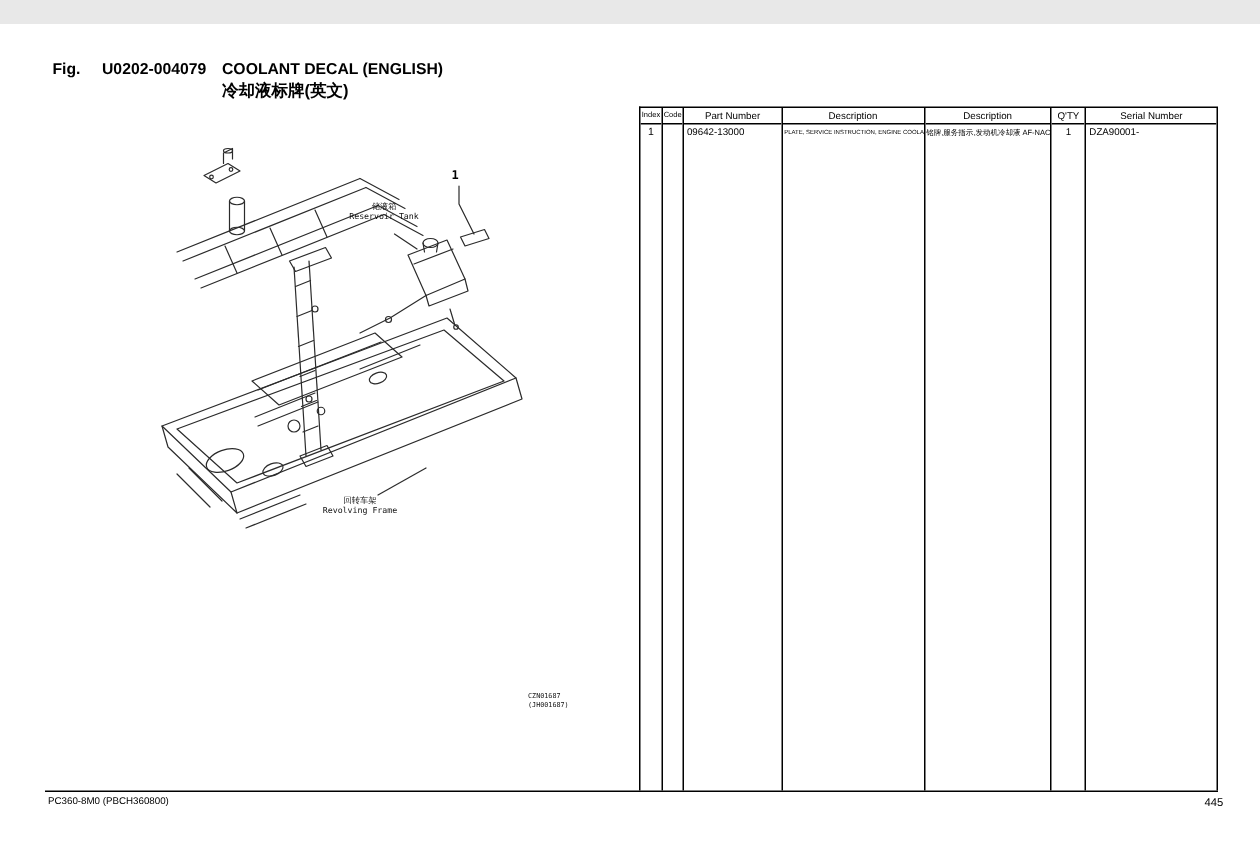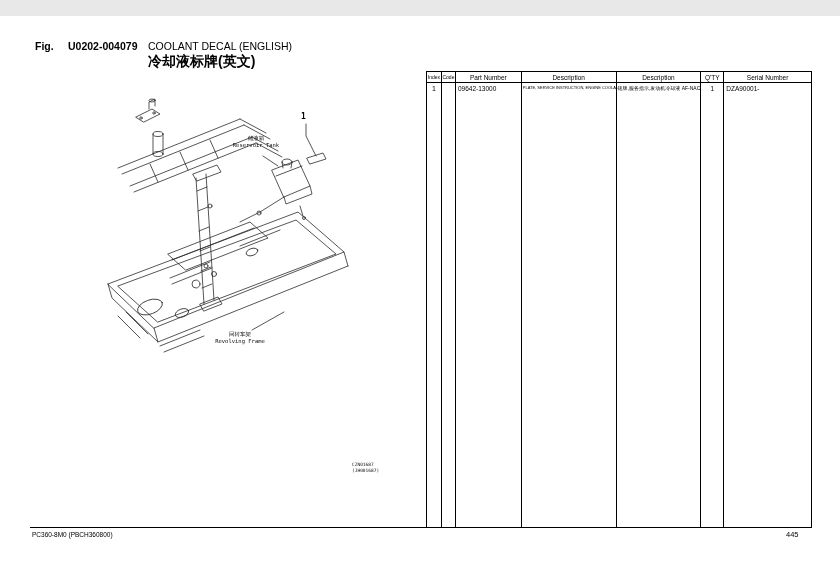--- a/index.html
+++ b/index.html
@@ -4,22 +4,22 @@
 <style>
   html,body { margin:0; padding:0; background:#e8e8e8; }
   .page {
     position:relative; width:840px; height:564px; background:#ffffff;
     font-family:"Liberation Sans", sans-serif; color:#000; overflow:hidden;
     margin:16px auto;
   }
   
   .fig-label   { position:absolute; left:35px;  top:24px; font-size:10.5px; font-weight:bold; }
   .fig-number  { position:absolute; left:68px;  top:24px; font-size:10.5px; font-weight:bold; }
-  .fig-title   { position:absolute; left:148px; top:24px; font-size:10.5px; font-weight:normal; }
-  .fig-title-cn{ position:absolute; left:148px; top:37px; font-size:14px;  font-weight:bold; }
+  .fig-title   { position:absolute; left:148px; top:24px; font-size:10.5px; font-weight:bold; }
+  .fig-title-cn{ position:absolute; left:148px; top:37px; font-size:11px;  font-weight:bold; }
 
   
   .drawing-svg { position:absolute; left:0; top:0; }
   .dwg-label { position:absolute; font-family:"DejaVu Sans Mono", monospace; color:#111; text-align:center; line-height:1.25; }
   .callout-1   { left:301px; top:96px;  font-size:8px; font-weight:bold; font-family:"DejaVu Sans Mono", monospace; position:absolute; }
   .lbl-tank    { left:210px; top:119px; width:92px; font-size:5.5px; }
   .lbl-frame   { left:194px; top:315px; width:92px; font-size:5.5px; }
   .lbl-note    { left:352px; top:446px; width:60px; font-size:4.5px; text-align:left; }
 
   
@@ -46,21 +46,21 @@
   .cell-index  { text-align:center; font-size:7px; }
   .cell-part   { font-size:6.5px; padding-left:2px; white-space:nowrap; }
   .cell-desc1  { font-size:4px;  padding-left:1px; white-space:nowrap; overflow:hidden; }
   .cell-desc2  { font-size:5px;  padding-left:1px; white-space:nowrap; overflow:hidden; }
   .cell-qty    { text-align:center; font-size:6.5px; }
   .cell-serial { font-size:6.5px; padding-left:2px; white-space:nowrap; }
 
   
   .bottom-rule { position:absolute; left:30px; top:511px; width:782px; border-top:1px solid #000; }
   .footer-left { position:absolute; left:32px;  top:515px; font-size:6.5px; }
-  .page-num    { position:absolute; left:786px; top:514px; font-size:7.5px; }
+  .page-num    { position:absolute; left:803px; top:514px; font-size:7.5px; }
 </style>
 </head>
 <body>
 
 <div class="page">
 
   <span class="fig-label">Fig.</span>
   <span class="fig-number">U0202-004079</span>
   <span class="fig-title">COOLANT DECAL (ENGLISH)</span>
   <span class="fig-title-cn">冷却液标牌(英文)</span>

